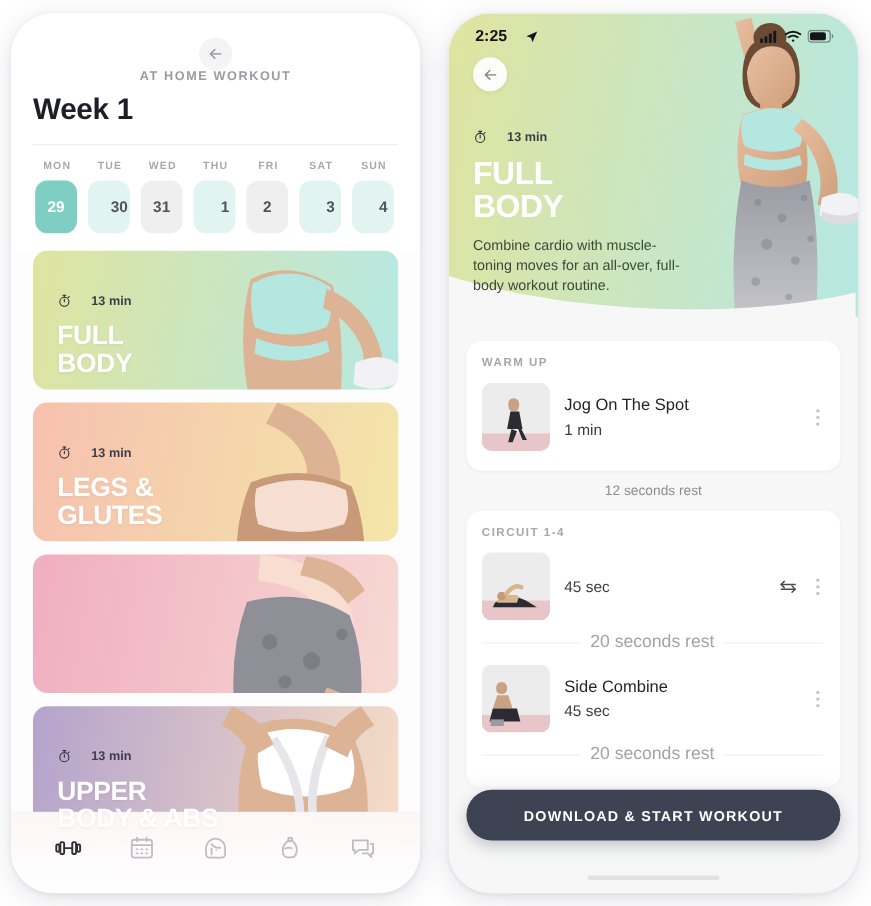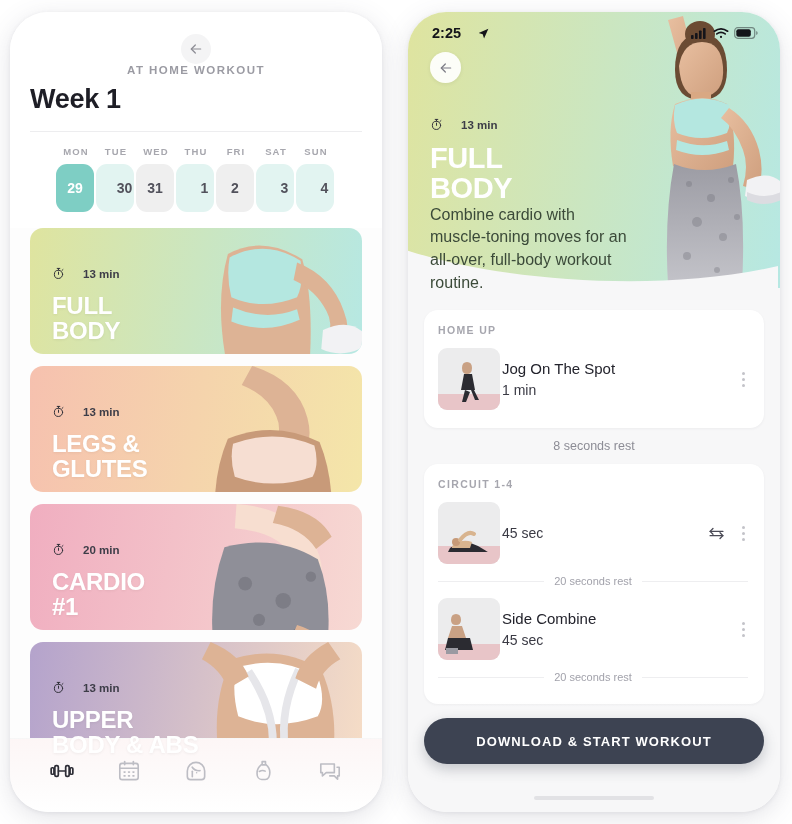--- a/index.html
+++ b/index.html
@@ -32,21 +32,21 @@
   .backbtn svg { width: 16px; height: 16px; }
   .l-title-right {
     font-size: 11.5px; letter-spacing: 1.45px; color:#9b9ba3; font-weight: 700;
   }
   .week {
     font-size: 27px; font-weight: 700; color:#1e1e26; letter-spacing:-.3px;
     margin-top: 16px; margin-bottom: 16px;
   }
   .divider { height:1px; background:#ededef; }
 
-  .days { display:flex; justify-content:center; padding: 14px 2px 16px 2px; }
+  .days { display:flex; justify-content:space-between; padding: 14px 2px 16px 2px; }
   .day { width: 40px; text-align:center; }
   .day .dow { font-size: 9.5px; letter-spacing:1.1px; color:#a7a7ae; font-weight:600; margin-bottom:7px; }
   .day .num {
     width: 38px; height: 48px; border-radius: 11px;
     display:flex; align-items:center; justify-content:center;
     font-size: 14px; font-weight: 600; color:#52525c;
   }
   .day.active .num { background:#7ecec4; color:#ffffff; }
   .day.teal .num  { background:#e2f4f1;padding-left:19px; }
   .day.gray .num  { background:#efefef; }
@@ -103,44 +103,44 @@
     width: 31px; height:31px; border-radius:50%; background:rgba(255,255,255,.92);
     display:flex; align-items:center; justify-content:center;
     box-shadow: 0 1px 4px rgba(0,0,0,.07);
   }
   .r-back svg { width:16px; height:16px; }
   .r-hero-txt { position:relative; z-index:6; padding: 14px 0 0 22px; width: 220px; }
   .r-hero-title {
     font-size: 29px; font-weight:800; color:#ffffff; line-height:1.03; letter-spacing:-.4px;
     margin-top: 6px; white-space: pre-line;
   }
-  .r-hero-desc { font-size: 16px; line-height: 1.42; color:#3b4a39; }
+  .r-hero-desc { font-size: 13px; line-height: 1.42; color:#3b4a39; margin-top: 10px; }
 
   
   .r-body { position:absolute; left:0; right:0; top: 276px; bottom: 0; background:#f7f7f8; padding: 22px 16px 0 16px; }
   .panel {
     background:#ffffff; border-radius: 14px; padding: 14px 16px 14px 14px;
     box-shadow: 0 1px 3px rgba(40,40,60,.05);
   }
   .panel-label { font-size: 10.5px; letter-spacing:1.35px; color:#a6a6ae; font-weight:600; margin-bottom: 8px; }
-  .exrow { display:flex; align-items:center; gap: 2px; padding: 4px 0; }
+  .exrow { display:flex; align-items:center; gap: 13px; padding: 4px 0; }
   .thumb { width: 62px; height: 62px; border-radius: 9px; overflow:hidden; flex:0 0 auto; position:relative; }
   .exinfo { flex:1 1 auto; min-width:0; }
   .exname { font-size: 15px; color:#23232c; margin-bottom: 5px; }
   .exdur  { font-size: 14px; color:#3a3a44; }
   .exactions { display:flex; align-items:center; gap: 14px; flex:0 0 auto; }
   .swap svg { width: 17px; height: 17px; display:block; }
   .kebab { display:flex; flex-direction:column; gap:3px; align-items:center; padding: 4px 3px; }
   .kebab i { width:3px; height:3px; border-radius:50%; background:#c3c3c9; display:block; }
   .restline { text-align:center; font-size: 12.5px; color:#8c8c95; padding: 11px 0; }
   .rest-inline {
     display:flex; align-items:center; gap:10px; padding: 7px 0 7px 0;
   }
   .rest-inline .ln { flex:1 1 auto; height:1px; background:#eeeef0; }
-  .rest-inline .rt { font-size: 11px; color:#a2a2ab; }
+  .rest-inline .rt { font-size: 16px; color:#a2a2ab; }
 
   .dlbtn {
     position:absolute; left: 16px; right: 16px; bottom: 48px;
     height: 46px; border-radius: 24px; background:#3d4352;
     display:flex; align-items:center; justify-content:center;
     color:#ffffff; font-size: 13px; font-weight:800; letter-spacing: 1.1px;
     box-shadow: 0 5px 14px rgba(61,67,82,.28);
   }
   .home-ind {
     position:absolute; left:50%; transform:translateX(-50%); bottom: 12px;
@@ -268,34 +268,20 @@
                 <circle cx="80" cy="92" r="8"></circle>
                 <circle cx="124" cy="112" r="9"></circle>
                 <circle cx="156" cy="84" r="6"></circle>
                 <circle cx="96" cy="134" r="7"></circle>
                 <circle cx="140" cy="150" r="6"></circle>
               </g>
      <path d="M118 2 q46 6 62 36 l-18 14 q-16-24 -50-30z" fill="#ddb395"></path>
      <path d="M140 140 q34 10 44 40 l-28 10 q-8-22 -24-32z" fill="#ddb395"></path>
             </svg>
           </div>
-          <div class="txt">
-       <div class="timepill">
-         <svg viewBox="0 0 24 24" fill="none" stroke="#2f2f38" stroke-width="1.8" stroke-linecap="round">
-  <circle cx="12" cy="13.6" r="7.6"></circle>
-                <line x1="12" y1="13.6" x2="12" y2="9.4"></line>
-  <line x1="9.6" y1="2.6" x2="14.4" y2="2.6"></line>
-                <line x1="12" y1="2.6" x2="12" y2="5.6"></line>
-  <line x1="18.4" y1="6.4" x2="20.2" y2="4.8"></line>
-              </svg>
-         <span class="tlabel">20 min</span>
-       </div>
-       <div class="wname">CARDIO
-#1</div>
-     </div>
         </div>
         <div class="wcard" style="background: linear-gradient(100deg, rgb(180, 163, 204) 0%, rgb(246, 221, 198) 100%);">
           <div class="photo">
             <svg viewBox="0 0 215 230" preserveAspectRatio="xMidYMin slice" style="width:100%;height:100%;display:block">
               <path d="M64 20 q56-18 104 12 q22 50 12 114 h-128 q-14-70 12-126z" fill="#ddb395"></path>
      <path d="M70 30 q48-16 94 10 q10 28 0 46 q-48 18 -92 0 q-8-30 -2-56z" fill="#ffffff"></path>
      <path d="M84 34 q30 44 28 88" stroke="#e6e6ea" stroke-width="9" fill="none"></path>
      <path d="M142 32 q-22 46 -16 90" stroke="#e6e6ea" stroke-width="9" fill="none"></path>
      <path d="M40 0 q34 14 44 40 l-24 14 q-8-22 -30-34z" fill="#ddb395"></path>
      <path d="M176 0 q-30 16 -38 42 l24 12 q6-22 28-34z" fill="#ddb395"></path>
@@ -471,21 +457,21 @@
       </div>
 
       <svg class="hero-mask" viewBox="0 0 372 44" preserveAspectRatio="none">
         <path d="M0 0 C90 30 250 44 372 16 L372 44 L0 44 Z" fill="#f7f7f8"></path>
       </svg>
     </div>
 
     <div class="r-body">
       <div id="sections">
           <div class="panel">
-            <div class="panel-label">HOME UP</div>
+            <div class="panel-label">WARM UP</div>
             <div class="exrow">
       <div class="thumb">
                 <svg viewBox="0 0 62 62" style="width:100%;height:100%;display:block">
                   <rect width="62" height="62" fill="#ececed"></rect>
                   <rect y="46" width="62" height="16" fill="#e8c5c8"></rect>
           <path d="M29 14 q5 0 5 6 q0 6 -5 6 q-5 0-5-6 q0-6 5-6z" fill="#c9a184"></path>
           <path d="M26 26 h8 l3 16 h-14z" fill="#2b2b31"></path>
           <path d="M27 42 l-3 12 h4 l4-10z M33 42 l4 10 h4 l-5-10z" fill="#2b2b31"></path>
                 </svg>
               </div>
@@ -496,21 +482,21 @@
       <div class="exactions">
 
         <div class="kebab">
                   <i></i>
                   <i></i>
                   <i></i>
                 </div>
       </div>
     </div>
           </div>
-          <div class="restline">8 seconds rest</div>
+          <div class="restline">12 seconds rest</div>
           <div class="panel">
             <div class="panel-label">CIRCUIT 1-4</div>
             <div class="exrow">
       <div class="thumb">
                 <svg viewBox="0 0 62 62" style="width:100%;height:100%;display:block">
                   <rect width="62" height="62" fill="#ececed"></rect>
                   <rect y="44" width="62" height="18" fill="#e8c5c8"></rect>
           <path d="M12 46 q14-10 28-2 q10 6 10 6 h-40z" fill="#2b2b31"></path>
           <path d="M14 44 q10-8 20-4 l-2 6 h-18z" fill="#d8b48f"></path>
           <circle cx="18" cy="40" r="4" fill="#c79a78"></circle>

